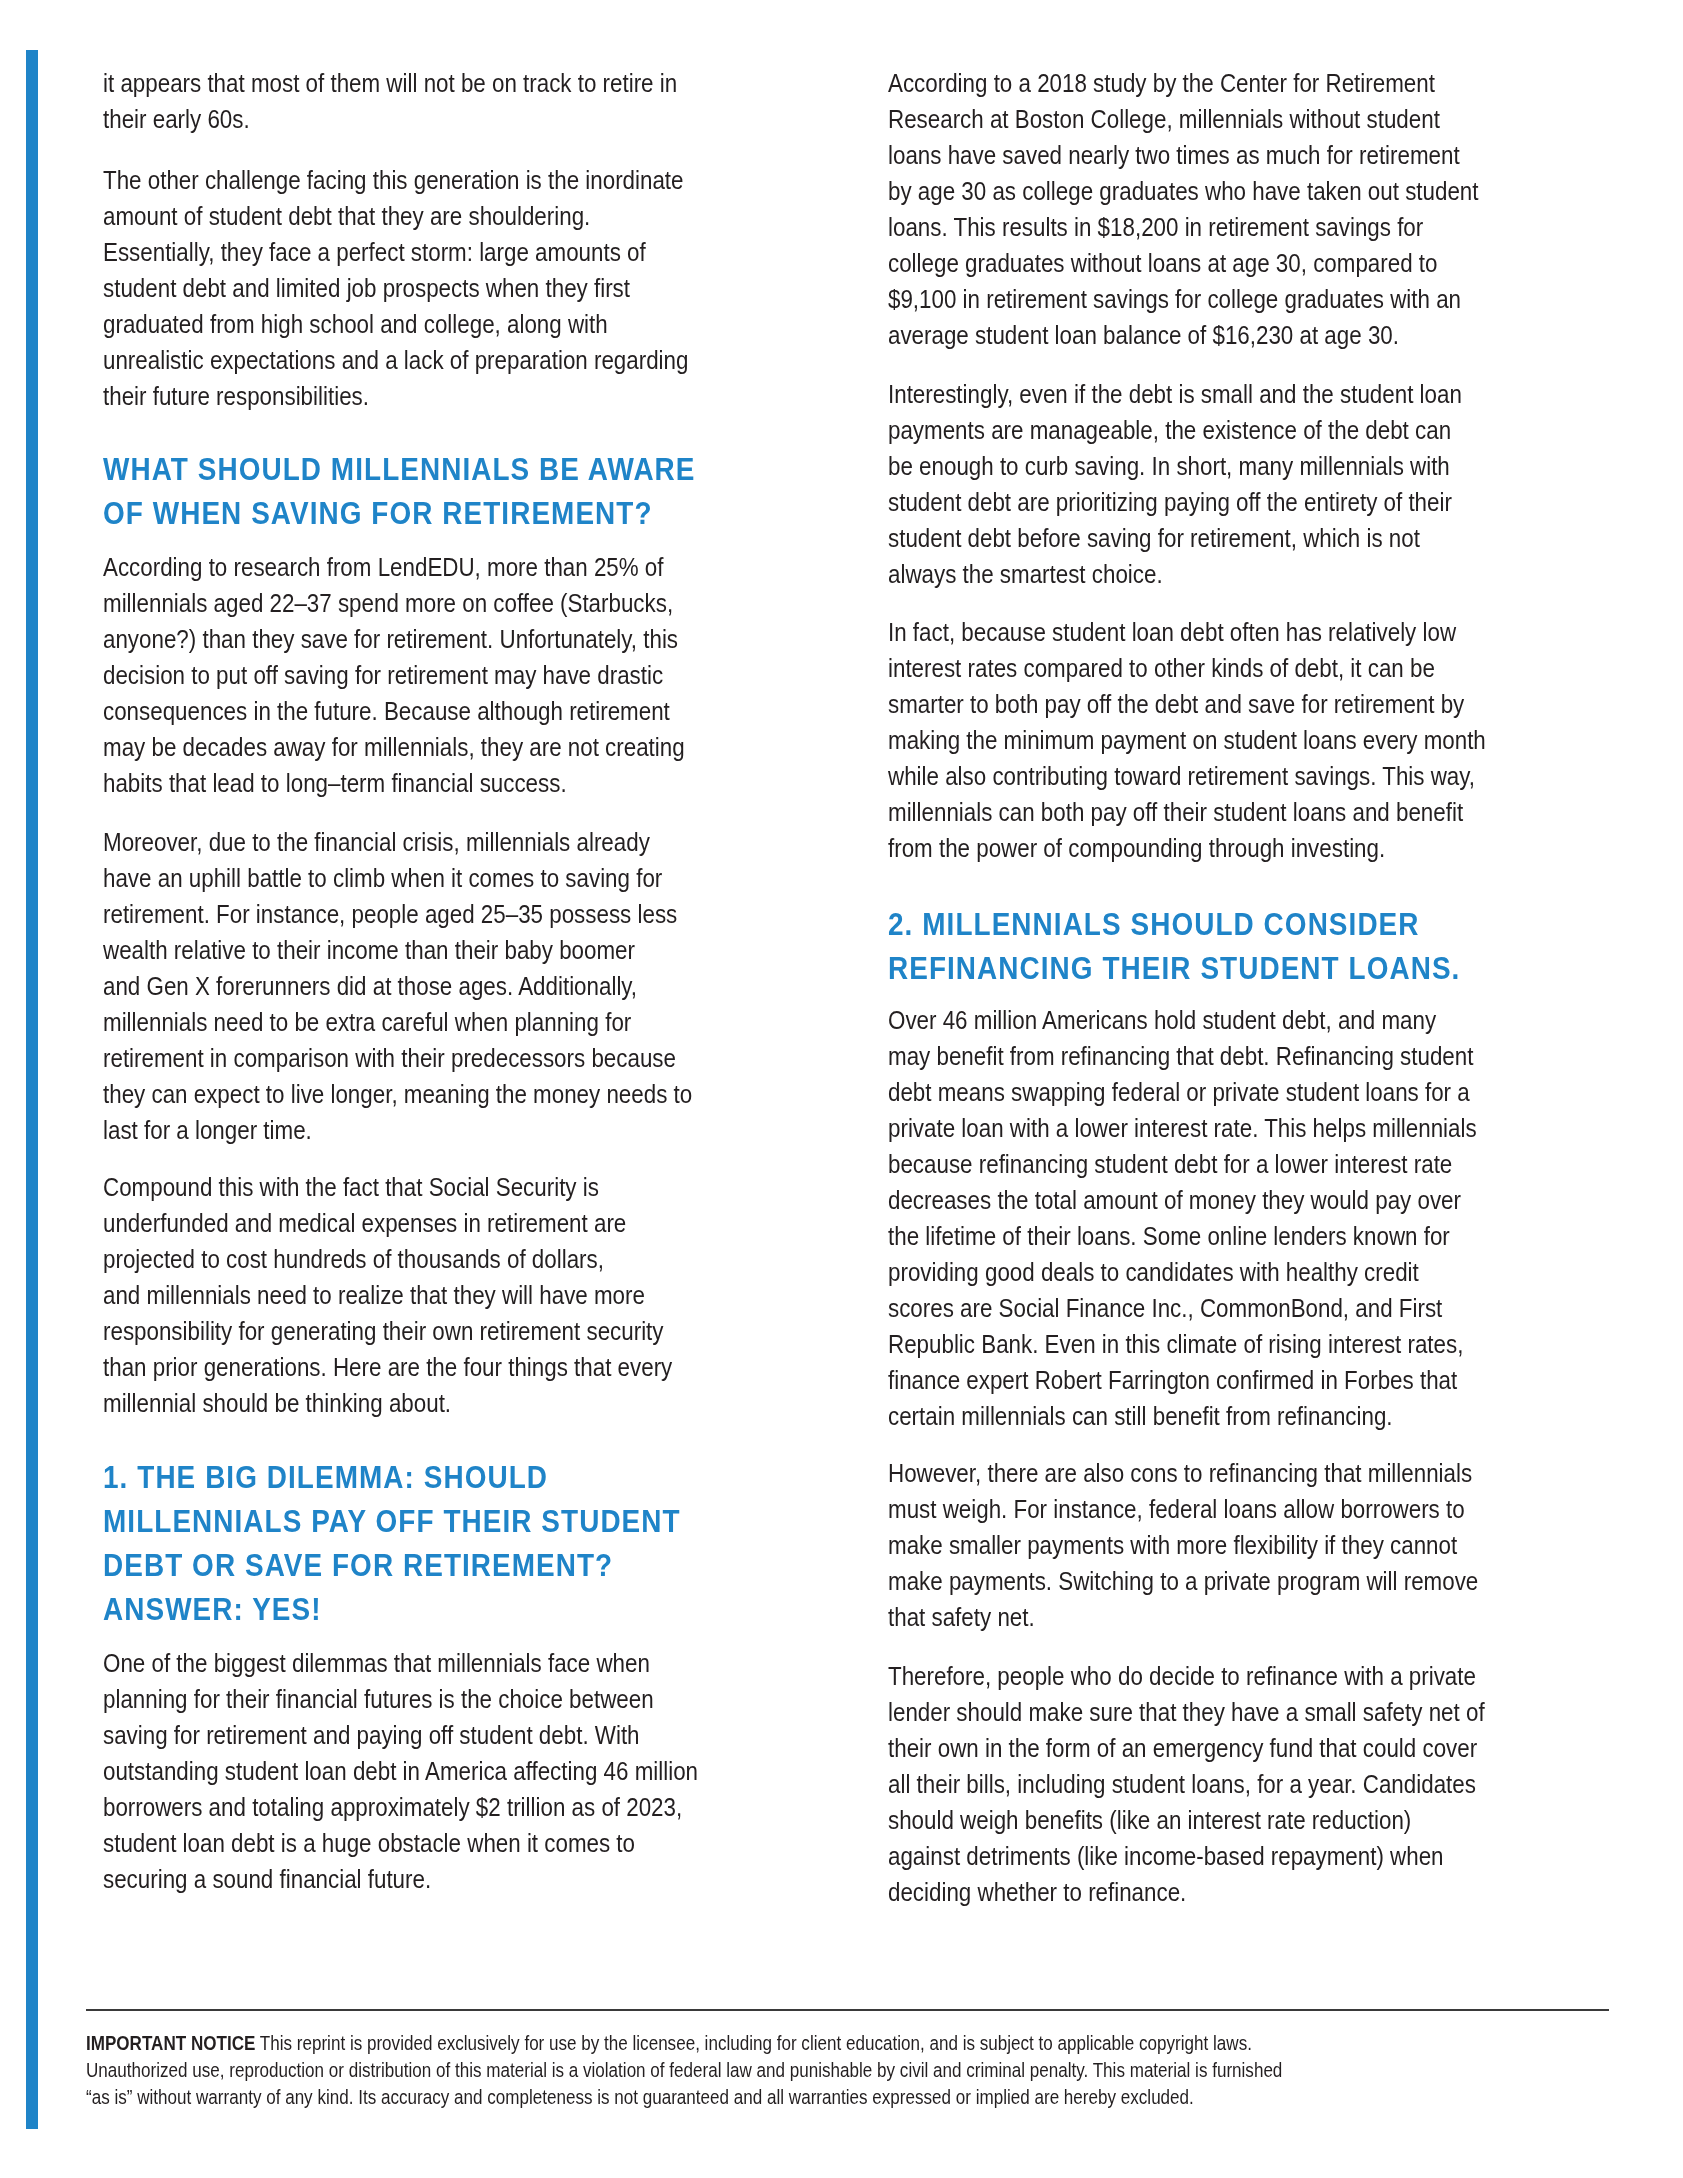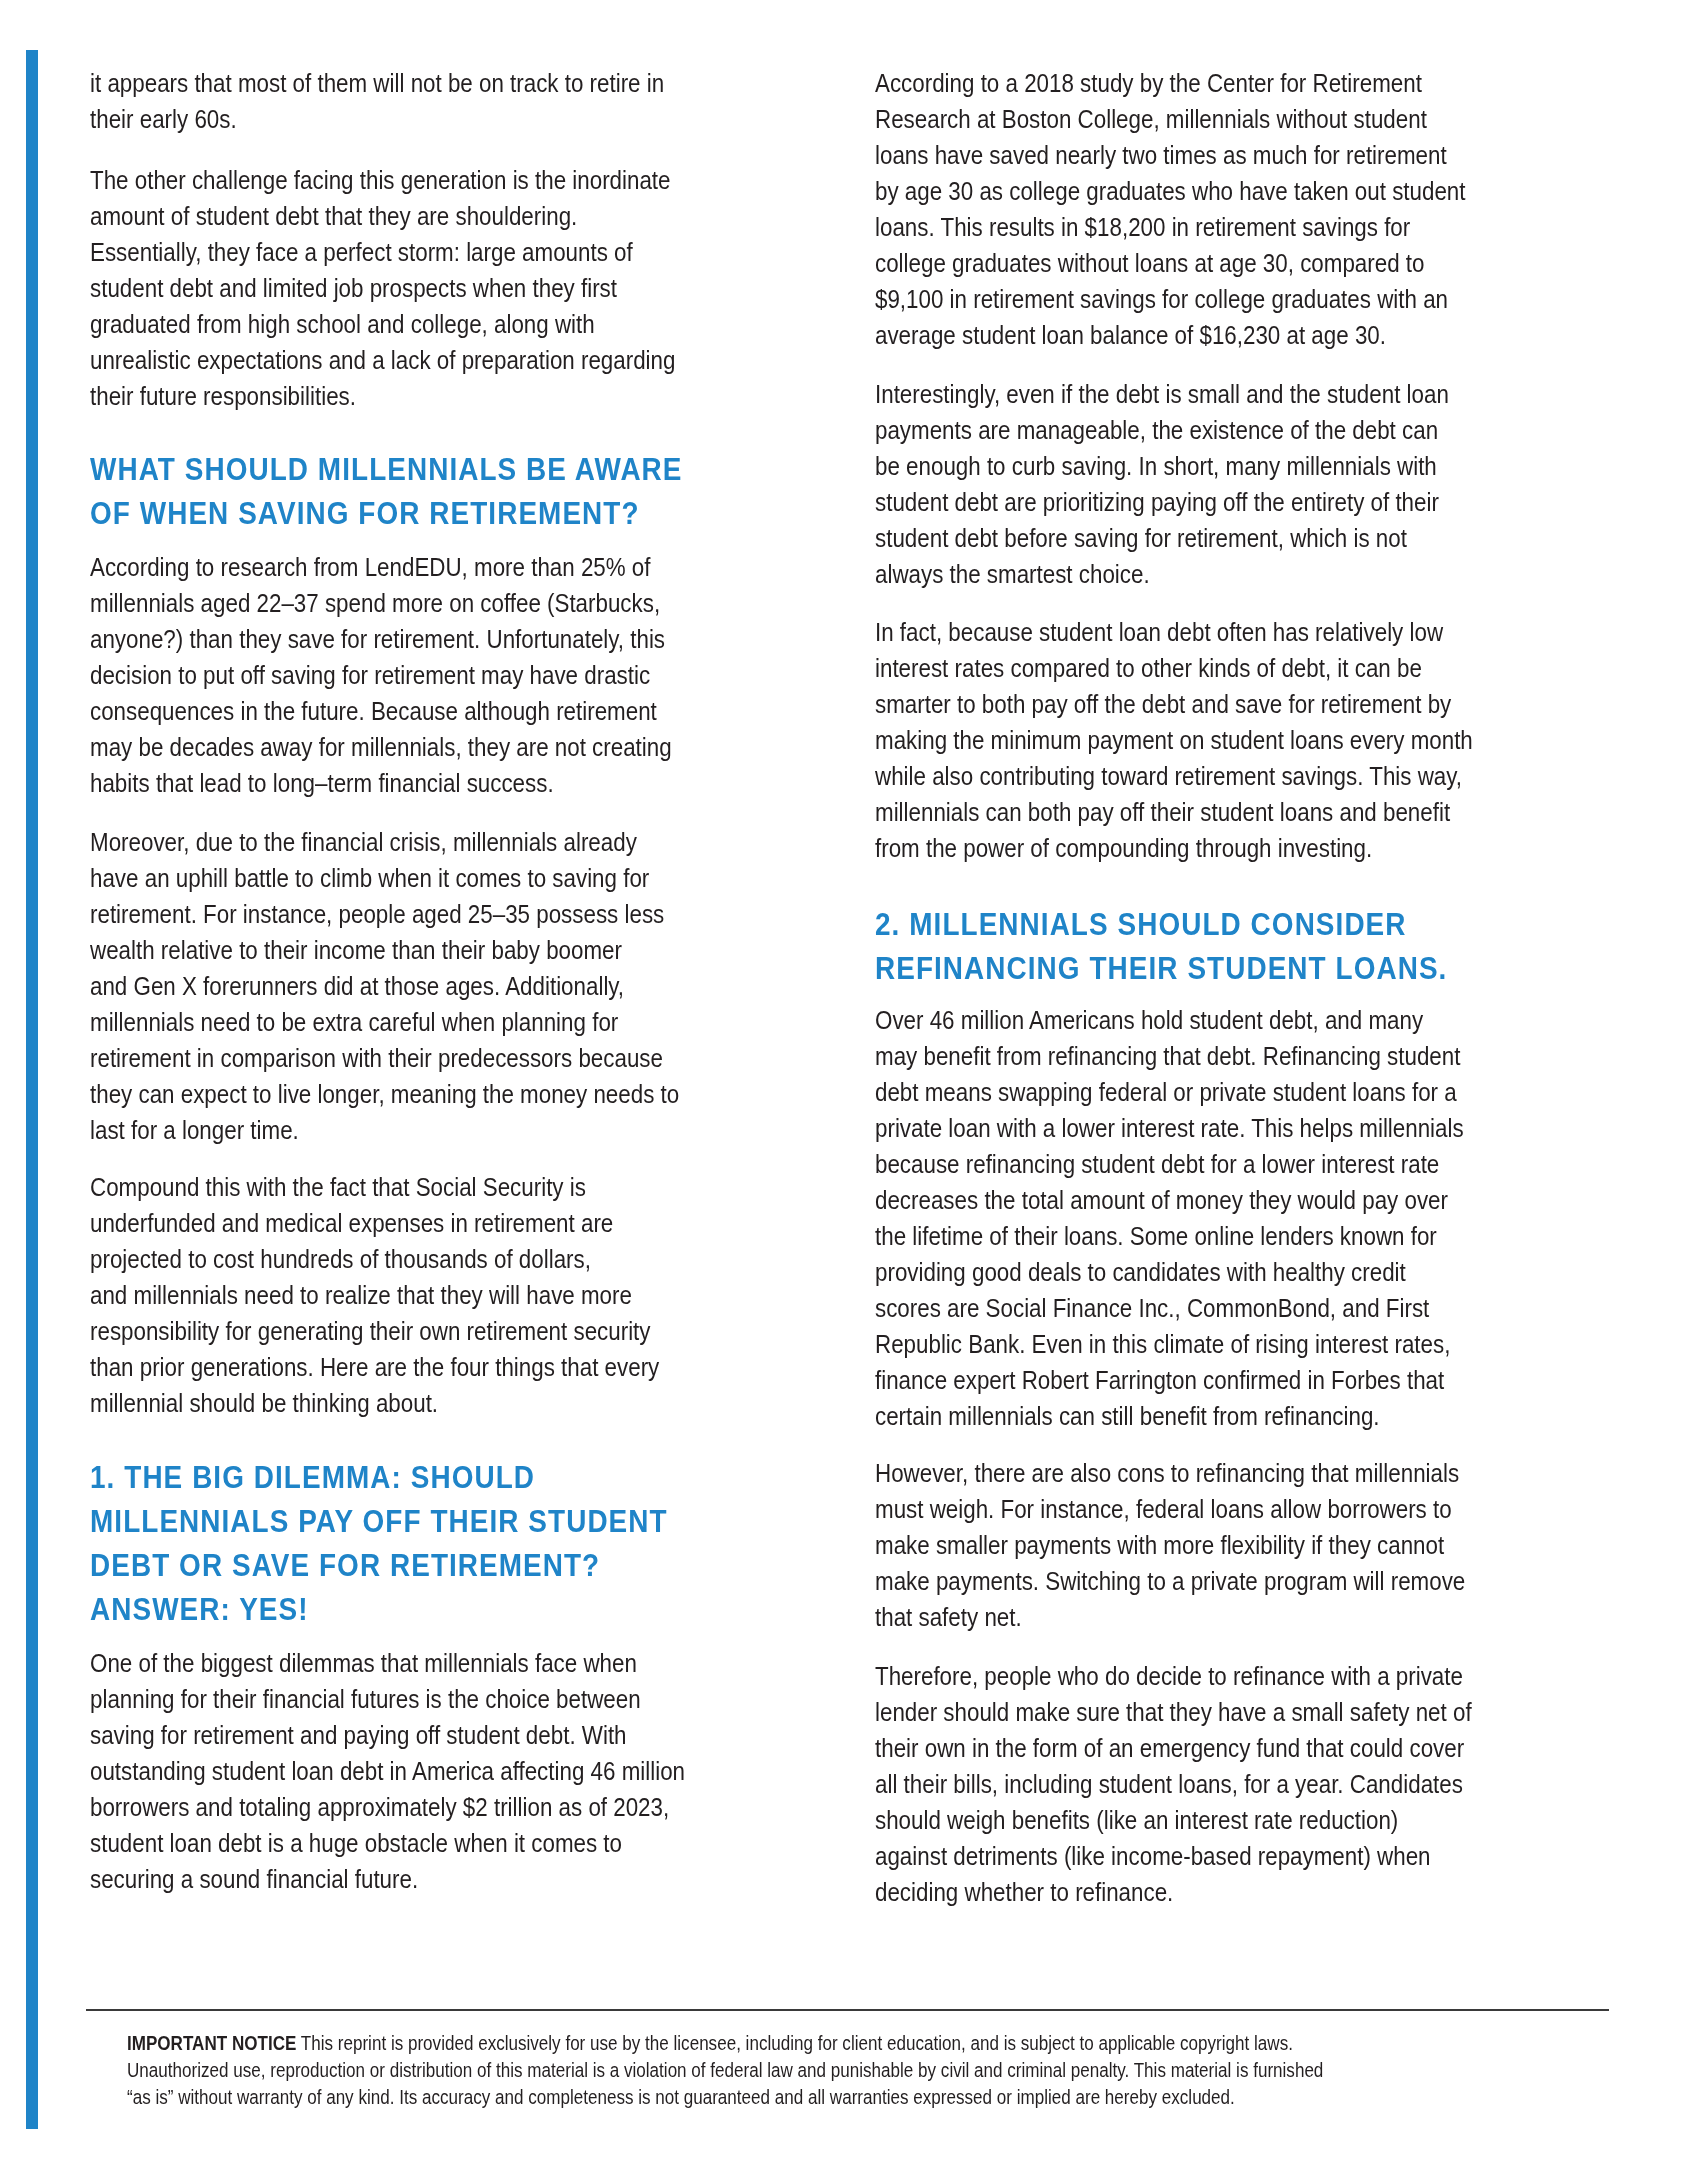--- a/index.html
+++ b/index.html
@@ -2,27 +2,27 @@
 <html><head>
 <meta charset="utf-8">
 <style>
   html, body { margin:0; padding:0; background:#ffffff; }
   body { width:1683px; height:2178px; position:relative; overflow:hidden;
          font-family:"Liberation Sans", sans-serif; color:#231f20; }
   .accent-bar { position:absolute; left:26px; top:50px; width:12px; height:2079px; background:#1f84c8; }
   .col { position:absolute; width:752px; }
   .col.left { left:86px; }
   .col.right { left:871px; }
-  .block { position:absolute; left:4px; width:812px; }
+  .block { position:absolute; left:17px; width:812px; }
   .line { display:block; white-space:nowrap; transform-origin:0 50%; }
   .p .line { font-size:26px; line-height:36px; height:36px; transform:scaleX(0.86); }
   .h .line { font-size:31px; line-height:44px; height:44px; font-weight:bold; color:#1f84c8;
              letter-spacing:1.2px; transform:scaleX(0.9); }
   .footer-rule { position:absolute; left:86px; top:2009px; width:1523px; height:2px; background:#3a3a3a; }
-  .footer { position:absolute; left:86px; top:2030px; width:1544px;margin-left:41px; }
+  .footer { position:absolute; left:86px; top:2030px; width:1544px; }
   .footer .line { font-size:19.3px; line-height:27px; height:27px; transform:scaleX(0.885); }
   .footer b { font-weight:bold; }
 </style>
 </head>
 <body>
 
 <div class="accent-bar"></div>
 
 <div class="col left">
   <div class="block p" style="top:65px">

